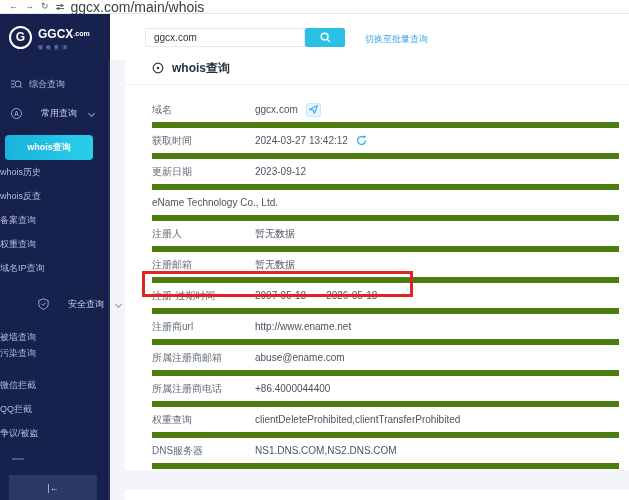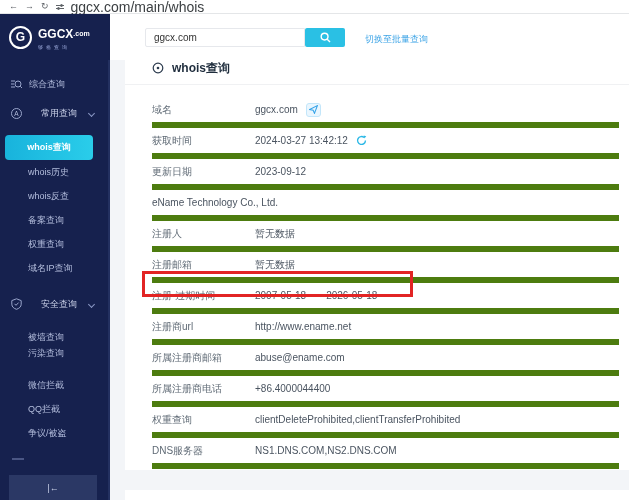--- a/index.html
+++ b/index.html
@@ -30,21 +30,21 @@
   .batch-link { position:absolute; left:365px; top:19px; font-size:9px; color:#3da4e6;
     text-decoration:none; cursor:pointer; }
 
   
   .sidebar { position:absolute; left:0; top:60px; width:110px; height:440px; background:#16214e;
     border-right:2px solid #233060; }
   .s-item, .s-group, .s-sub { position:absolute; left:0; width:108px; display:flex; align-items:center;
     font-size:9px; cursor:pointer; }
   .s-item { color:#b4bedd; gap:7px; padding-left:11px; height:20px; }
   .s-group { color:#ccd3ea; gap:19px; padding-left:11px; height:22px; }
-  .s-sub { color:#b4bedd; padding-left:28px; height:24px; }
+  .s-sub { color:#b4bedd; height:24px; }
   .s-sub.active { left:5px; width:88px; height:25px; background:linear-gradient(90deg,#18b3dc,#2acdea);
     border-radius:4px; color:#fff; justify-content:center; padding-left:0; font-weight:bold; }
   .chev { width:5px; height:5px; border-right:1.5px solid #8a97c4; border-bottom:1.5px solid #8a97c4;
     transform:rotate(45deg); position:absolute; right:14px; }
   .circle-a { width:11px; height:11px; border:1px solid #9aa6cc; border-radius:50%; font-size:6.5px;
     color:#b4bedd; display:flex; align-items:center; justify-content:center; flex-shrink:0; }
   .collapse-dash { position:absolute; left:12px; top:398px; width:12px; height:2px; background:#4a5684; }
   .collapse-bar { position:absolute; left:9px; bottom:0; width:88px; height:25px; background:#2b3865;
     display:flex; align-items:center; justify-content:center; color:#c7cfe6; font-size:9px; cursor:pointer; }
 
@@ -140,21 +140,21 @@
     <div class="s-sub" style="top:148px;">
       <span>备案查询</span>
     </div>
     <div class="s-sub" style="top:172px;">
       <span>权重查询</span>
     </div>
     <div class="s-sub" style="top:196px;">
       <span>域名IP查询</span>
     </div>
 
-    <div class="s-group" style="top:233px;">
+    <div class="s-group" style="top:233px;margin-left:27px;">
       <span style="display:flex;">
         <svg width="11" height="12" viewBox="0 0 11 12">
             <path d="M5.5 0.8 L10.2 2.6 V6.2 C10.2 8.8 8.2 10.4 5.5 11.3 C2.8 10.4 0.8 8.8 0.8 6.2 V2.6 Z" fill="none" stroke="#9aa6cc" stroke-width="1"></path>
             <polyline points="3.5,5.8 5,7.3 7.6,4.6" fill="none" stroke="#9aa6cc" stroke-width="1"></polyline>
           </svg>
       </span>
       <span>安全查询</span>
       <span class="chev"></span>
     </div>
 

